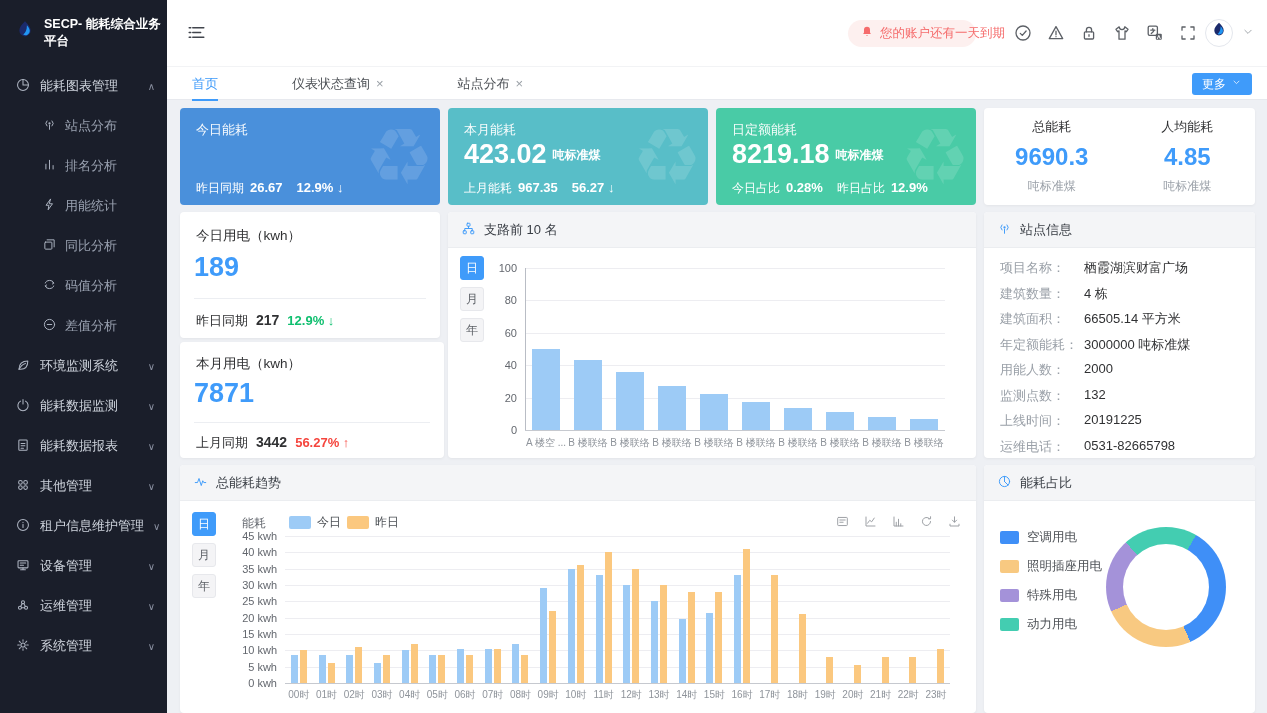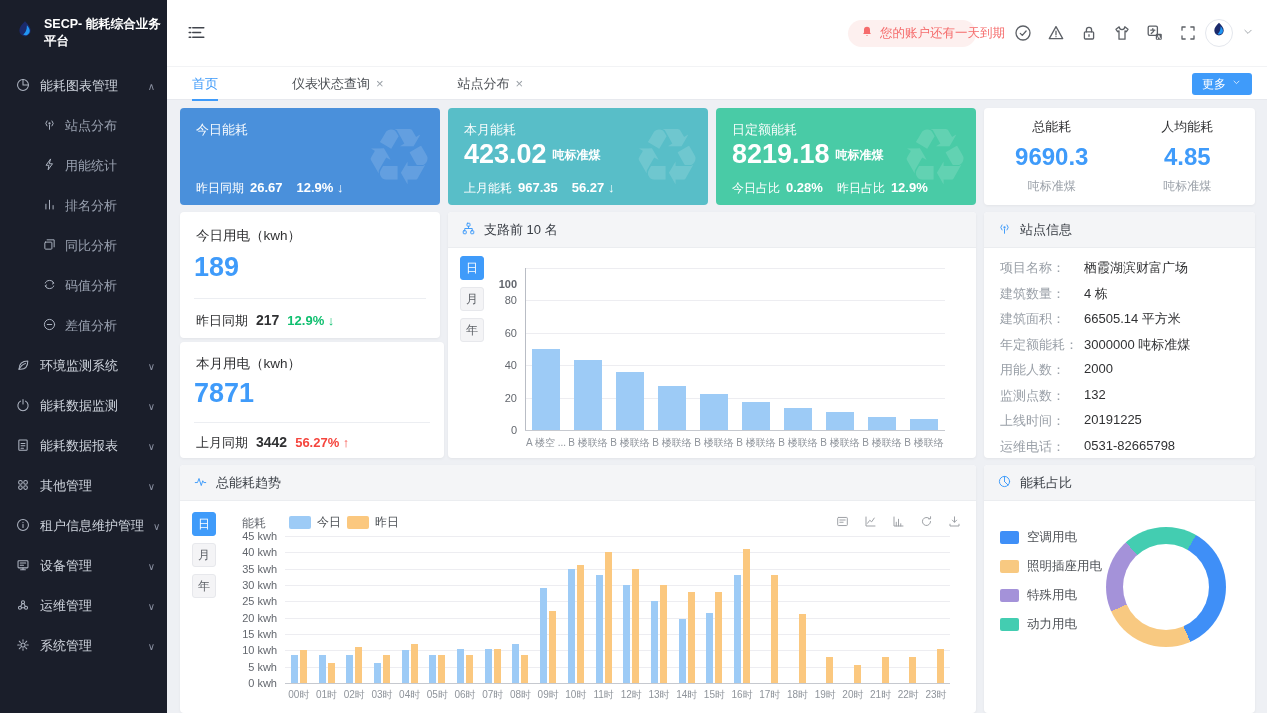--- a/index.html
+++ b/index.html
@@ -111,29 +111,29 @@
         </div>
         <div class="m-sub">
           <span><svg viewBox="0 0 20 20" width="15" height="15" fill="none" stroke="currentColor" stroke-width="1.3" stroke-linecap="round" stroke-linejoin="round">
               <circle cx="10" cy="8.6" r="1.5" fill="currentColor" stroke="none"></circle>
               <path d="M6.6 5.2a4.8 4.8 0 0 0 0 6.8M13.4 5.2a4.8 4.8 0 0 1 0 6.8M10 10.8v5.6"></path>
             </svg></span>
           <span>站点分布</span>
         </div>
         <div class="m-sub">
           <span><svg viewBox="0 0 20 20" width="15" height="15" fill="none" stroke="currentColor" stroke-width="1.3" stroke-linecap="round" stroke-linejoin="round">
-              <path d="M11.2 3 5.4 11h3.8l-1 6 5.8-8h-3.8z"></path>
-            </svg></span>
-          <span>用能统计</span>
+              <path d="M5.2 16V9.6M10 16V4.4M14.8 16v-4.6"></path>
+            </svg></span>
+          <span>排名分析</span>
         </div>
         <div class="m-sub">
           <span><svg viewBox="0 0 20 20" width="15" height="15" fill="none" stroke="currentColor" stroke-width="1.3" stroke-linecap="round" stroke-linejoin="round">
-              <path d="M5.2 16V9.6M10 16V4.4M14.8 16v-4.6"></path>
-            </svg></span>
-          <span>排名分析</span>
+              <path d="M11.2 3 5.4 11h3.8l-1 6 5.8-8h-3.8z"></path>
+            </svg></span>
+          <span>用能统计</span>
         </div>
         <div class="m-sub">
           <span><svg viewBox="0 0 20 20" width="15" height="15" fill="none" stroke="currentColor" stroke-width="1.3" stroke-linecap="round" stroke-linejoin="round">
               <rect x="3.8" y="6.8" width="9.4" height="9.4" rx="1"></rect>
               <path d="M6.8 3.8h9.4v9.4"></path>
             </svg></span>
           <span>同比分析</span>
         </div>
         <div class="m-sub">
           <span><svg viewBox="0 0 20 20" width="15" height="15" fill="none" stroke="currentColor" stroke-width="1.3" stroke-linecap="round" stroke-linejoin="round">
@@ -376,21 +376,21 @@
           <div class="ylab" style="left: 19px; top: 176px;">0</div>
           <div class="grid-line" style="left: 77px; width: 420px; top: 149.6px;"></div>
           <div class="ylab" style="left: 19px; top: 143.6px;">20</div>
           <div class="grid-line" style="left: 77px; width: 420px; top: 117.2px;"></div>
           <div class="ylab" style="left: 19px; top: 111.2px;">40</div>
           <div class="grid-line" style="left: 77px; width: 420px; top: 84.8px;"></div>
           <div class="ylab" style="left: 19px; top: 78.8px;">60</div>
           <div class="grid-line" style="left: 77px; width: 420px; top: 52.4px;"></div>
           <div class="ylab" style="left: 19px; top: 46.4px;">80</div>
           <div class="grid-line" style="left: 77px; width: 420px; top: 20px;"></div>
-          <div class="ylab" style="left: 19px; top: 30px; font-weight: bold;">100</div>
+          <div class="ylab" style="left: 19px; top: 14px;">100</div>
           <div class="axis-line-y" style="left: 77px; top: 20px; height: 162px;"></div>
           <div class="axis-line-x" style="left: 77px; top: 182px; width: 420px;"></div>
           <div class="brow" style="left: 77px; top: 20px; width: 420px; height: 162px;">
             <div class="bcell">
               <div class="bar" style="width: 28px; height: 81px; background: rgb(157, 203, 246);"></div>
             </div>
             <div class="bcell">
               <div class="bar" style="width: 28px; height: 70.47px; background: rgb(157, 203, 246);"></div>
             </div>
             <div class="bcell">

